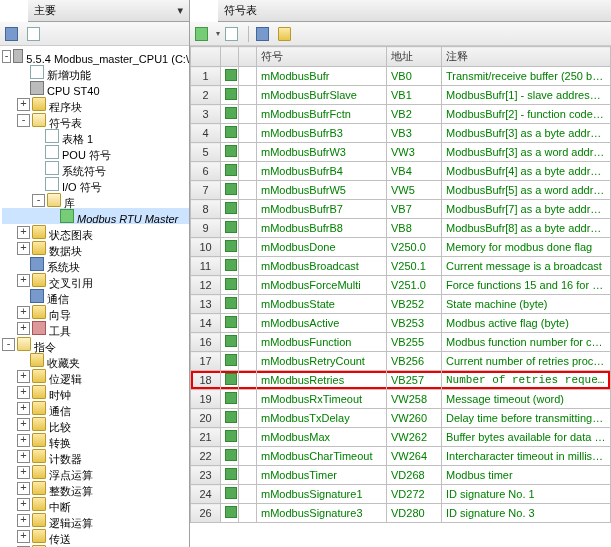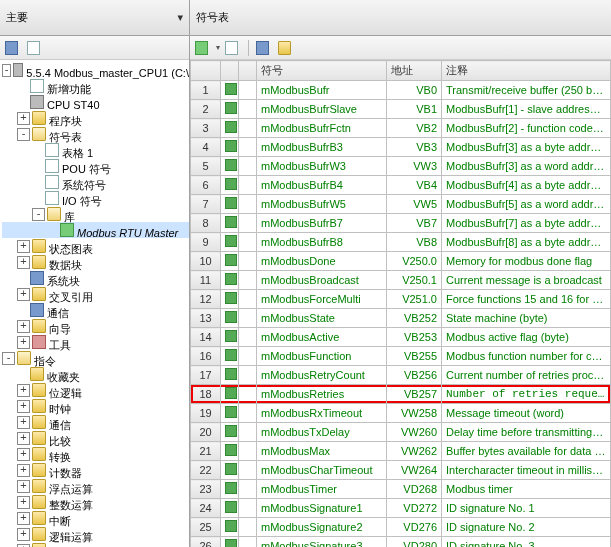--- a/index.html
+++ b/index.html
@@ -1,19 +1,19 @@
 <!DOCTYPE html>
 <html><head>
 <meta charset="utf-8">
 <style>
 * { box-sizing: border-box; margin: 0; padding: 0; }
 body { font-family: "Microsoft YaHei", Tahoma, sans-serif; font-size: 11px; background: #f0f0f0; width: 611px; height: 547px; overflow: hidden; display: flex; }
 .left-panel { width: 190px; background: #fff; border-right: 1px solid #a0a0a0; display: flex; flex-direction: column; }
 .right-panel { flex: 1; background: #fff; display: flex; flex-direction: column; }
-.panel-header { background: linear-gradient(#f5f5f5,#e0e0e0); border-bottom: 1px solid #a0a0a0; padding: 10px 6px; font-size: 11px; display: flex; align-items: center; justify-content: space-between; }
+.panel-header { background: linear-gradient(#f5f5f5,#e0e0e0); border-bottom: 1px solid #a0a0a0; padding: 3px 6px; font-size: 11px; display: flex; align-items: center; justify-content: space-between; margin-left: 28px; }
 .panel-header .chev { color: #333; }
 .toolbar { background: linear-gradient(#f8f8f8,#e8e8e8); border-bottom: 1px solid #ccc; padding: 2px 4px; display: flex; align-items: center; gap: 4px; height: 24px; }
 .tb-btn { width: 18px; height: 18px; display: inline-flex; align-items: center; justify-content: center; border: 1px solid transparent; }
 .tb-sep { width: 1px; height: 16px; background: #bbb; margin: 0 2px; }
 .tree { flex: 1; overflow: auto; padding: 2px 0 2px 2px; user-select: none; }
 .tree-row { display: flex; align-items: center; height: 16px; white-space: nowrap; }
 .tw { display:inline-block; width:13px; height:13px; border:1px solid #888; background:#fff; text-align:center; line-height:9px; font-size:11px; margin-right:2px; color:#444; }
 .dots { display:inline-block; width:13px; height:13px; }
 .icn { width:14px; height:14px; display:inline-block; margin-right:3px; }
 .icn-folder { background: linear-gradient(#fde9a8,#e8c54a); border:1px solid #b89a2a; border-radius:1px; }
@@ -25,21 +25,21 @@
 .icn-wrench { background:#d99; border:1px solid #a55; }
 .tree-label { font-size: 11px; margin-top: 6px; }
 .sel { background:#cce4ff;font-style:italic; }
 .table-wrap { flex:1; overflow:auto; }
 table { border-collapse: collapse; width: 100%; table-layout: fixed; }
 th, td { border: 1px solid #c0c0c0; padding: 2px 4px; font-size: 11px; height: 18px; white-space: nowrap; overflow: hidden; text-overflow: ellipsis; }
 th { background: linear-gradient(#f5f5f5,#e3e3e3); font-weight: normal; text-align: left; color: #333; }
 td.rownum { background: linear-gradient(#f5f5f5,#e3e3e3); text-align: center; color:#333; width:30px; }
 td.iconcell { width:18px; background:#fff; text-align:center; }
 td.sym { color: #008000; }
-td.addr { color: #008000; text-align: right; }
+td.addr { color: #008000; }
 td.comment { color: #008000; }
 tr.hlt td { position: relative; }
 tr.hlt td { box-shadow: inset 0 2px 0 #e00, inset 0 -2px 0 #e00; }
 tr.hlt td:first-child { box-shadow: inset 2px 0 0 #e00, inset 0 2px 0 #e00, inset 0 -2px 0 #e00; }
 tr.hlt td:last-child { box-shadow: inset -2px 0 0 #e00, inset 0 2px 0 #e00, inset 0 -2px 0 #e00; font-family: Liberation Mono, monospace; }
 .ico-sm { width:12px; height:12px; display:inline-block; }
 </style>
 </head>
 <body>
 
@@ -440,28 +440,20 @@
           </tr>
           <tr>
             <td class="rownum">24</td>
             <td class="iconcell"><span class="ico-sm" style="background:#5a5;border:1px solid #383;"></span></td>
             <td class="iconcell"></td>
             <td class="sym">mModbusSignature1</td>
             <td class="addr">VD272</td>
             <td class="comment">ID signature No. 1</td>
           </tr>
           <tr>
-            <td class="rownum">25</td>
-            <td class="iconcell"><span class="ico-sm" style="background:#5a5;border:1px solid #383;"></span></td>
-            <td class="iconcell"></td>
-            <td class="sym">mModbusSignature2</td>
-            <td class="addr">VD276</td>
-            <td class="comment">ID signature No. 2</td>
-          </tr>
-          <tr>
             <td class="rownum">26</td>
             <td class="iconcell"><span class="ico-sm" style="background:#5a5;border:1px solid #383;"></span></td>
             <td class="iconcell"></td>
             <td class="sym">mModbusSignature3</td>
             <td class="addr">VD280</td>
             <td class="comment">ID signature No. 3</td>
           </tr>
         </tbody>
     </table>
   </div>

